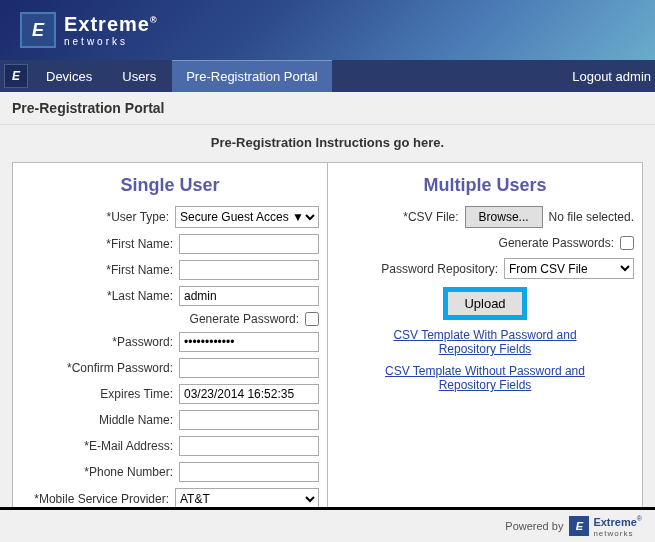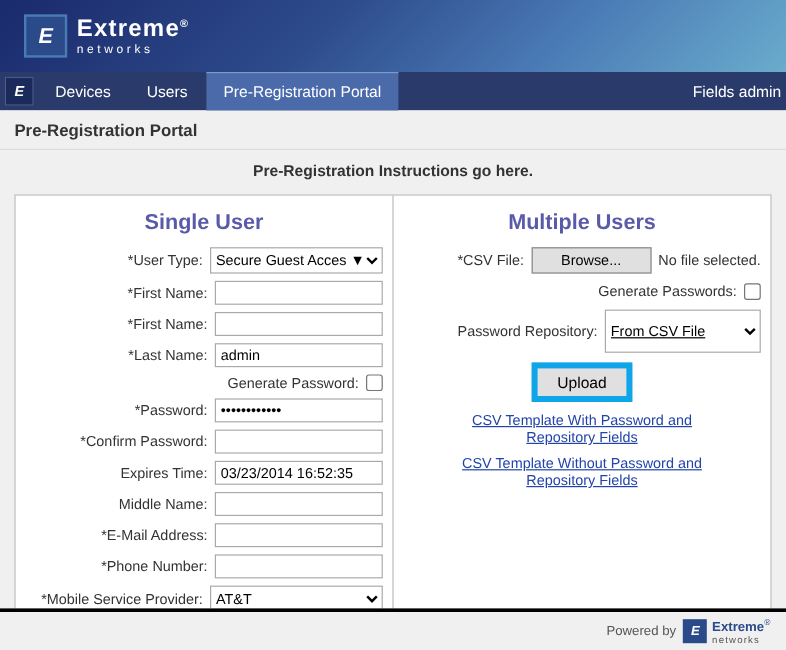--- a/index.html
+++ b/index.html
@@ -191,38 +191,37 @@
     }
     .mu-label {
       text-align: right;
       font-size: 12px;
       color: #333;
       margin-right: 6px;
       white-space: nowrap;
     }
     .browse-btn {
       height: 22px;
-      padding: 2px 24px;
+      padding: 2px 13px;
       font-size: 12px;
       border: 1px solid #888;
       background: #e0e0e0;
       cursor: pointer;
       margin-right: 6px;
     }
     .no-file {
       font-size: 12px;
       color: #333;
     }
     .mu-select {
       width: 130px;
-      height: 36px;
+      height: 21px;
       border: 1px solid #aaa;
       font-size: 12px;
       background: white;
-      text-decoration: underline;
     }
     .upload-btn {
       display: block;
       margin: 8px auto;
       padding: 4px 16px;
       font-size: 13px;
       border: 5px solid #0ea5e9;
       background: #e0e0e0;
       cursor: pointer;
     }
@@ -312,21 +311,21 @@
   </div>
 </div>
 
 <div class="navbar">
   <div class="nav-icon">E</div>
   <div class="nav-tabs">
     <button class="nav-tab">Devices</button>
     <button class="nav-tab">Users</button>
     <button class="nav-tab active">Pre-Registration Portal</button>
   </div>
-  <div class="nav-logout">Fields admin</div>
+  <div class="nav-logout">Logout admin</div>
 </div>
 
 <div class="page-title">Pre-Registration Portal</div>
 
 <div class="main-content">
   <div class="instructions">Pre-Registration Instructions go here.</div>
 
   <div class="form-container">
 
     <div class="single-user">

